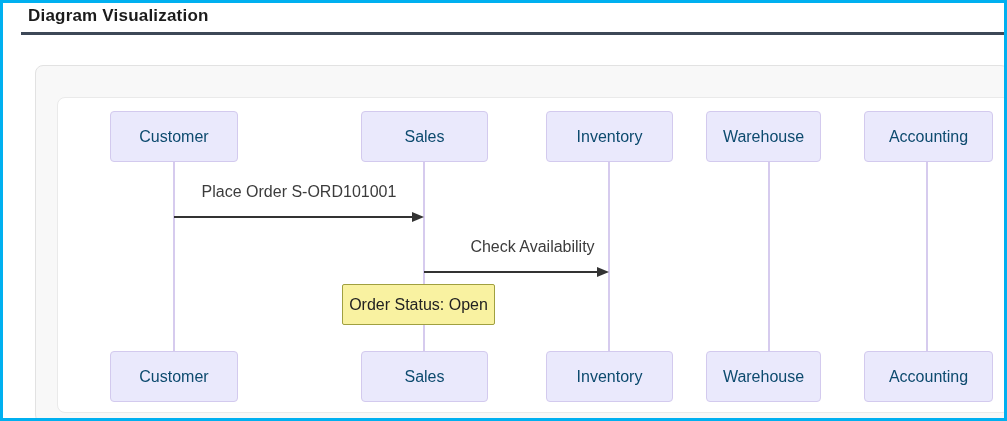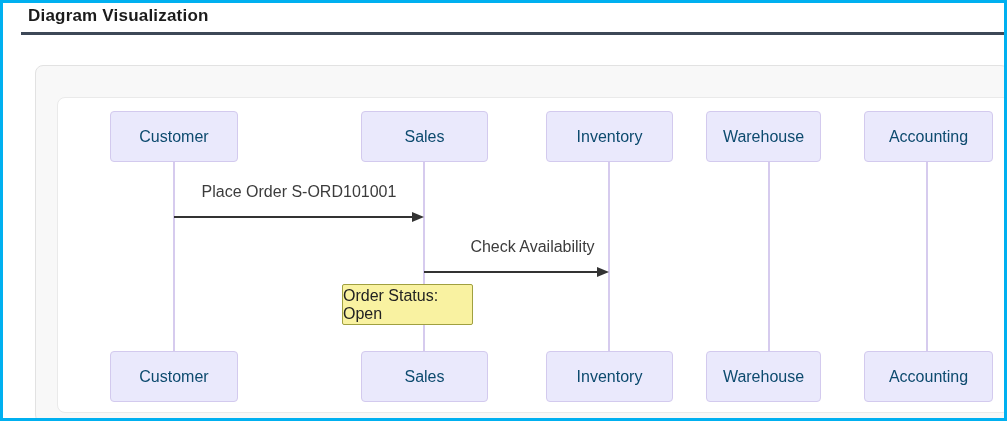--- a/index.html
+++ b/index.html
@@ -84,21 +84,21 @@
   .arrowhead {
     position: absolute; width: 0; height: 0;
     border-top: 5px solid transparent;
     border-bottom: 5px solid transparent;
     border-left: 12px solid #333333;
   }
   .msg1-arrowhead { left: 412px; top: 212px; }
   .msg2-arrowhead { left: 597px; top: 267px; }
 
   .note-box {
-    position: absolute; left: 342px; top: 284px; width: 131px; height: 41px;
+    position: absolute; left: 342px; top: 284px; width: 153px; height: 41px;
     background: #f9f2a1;
     border: 1px solid #a0a040;
     border-radius: 2px;
     display: flex; align-items: center; justify-content: center;
     font-size: 16px; color: #222222;
   }
 </style>
 </head>
 <body>
 

